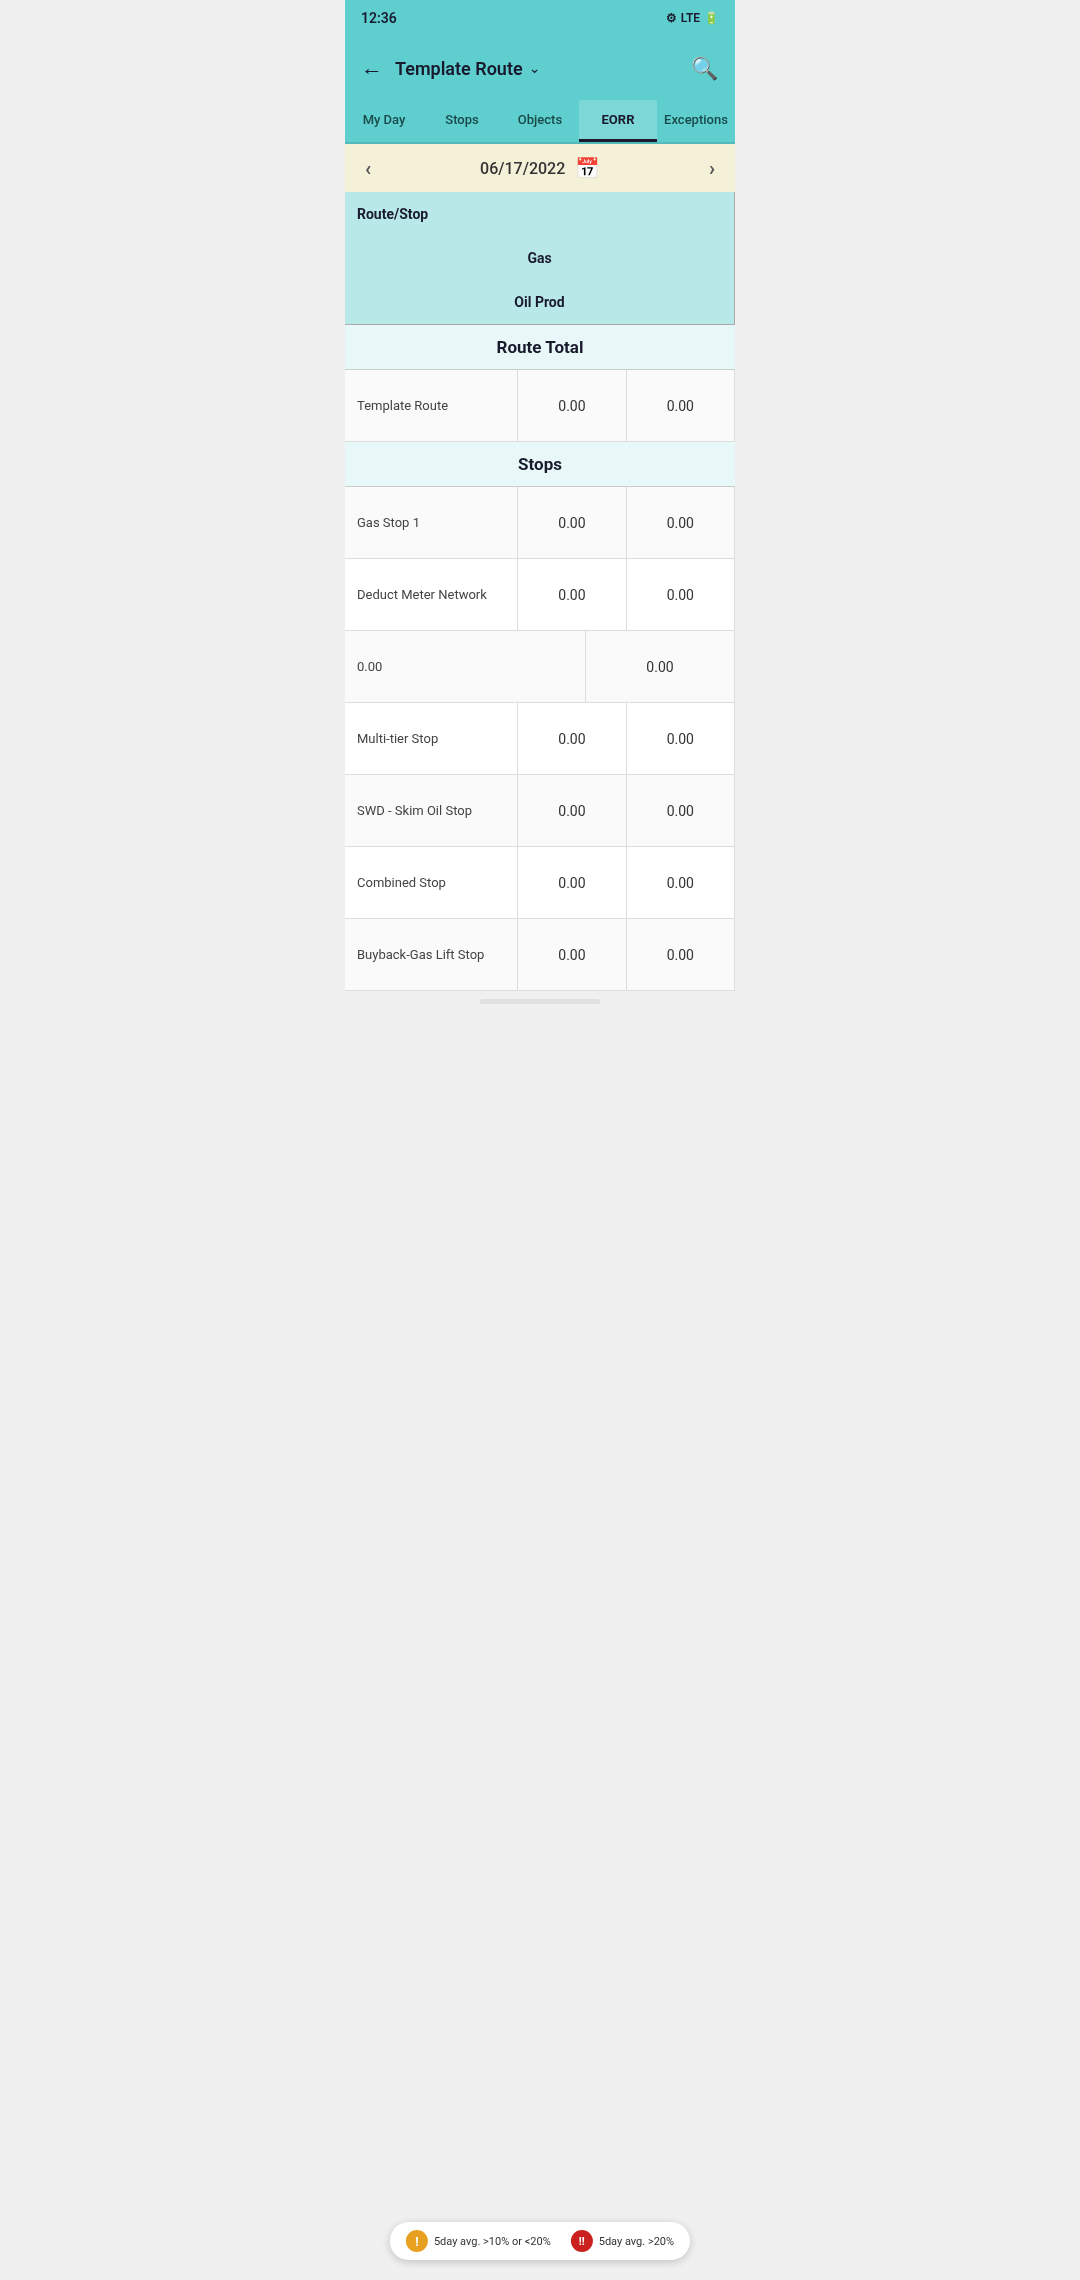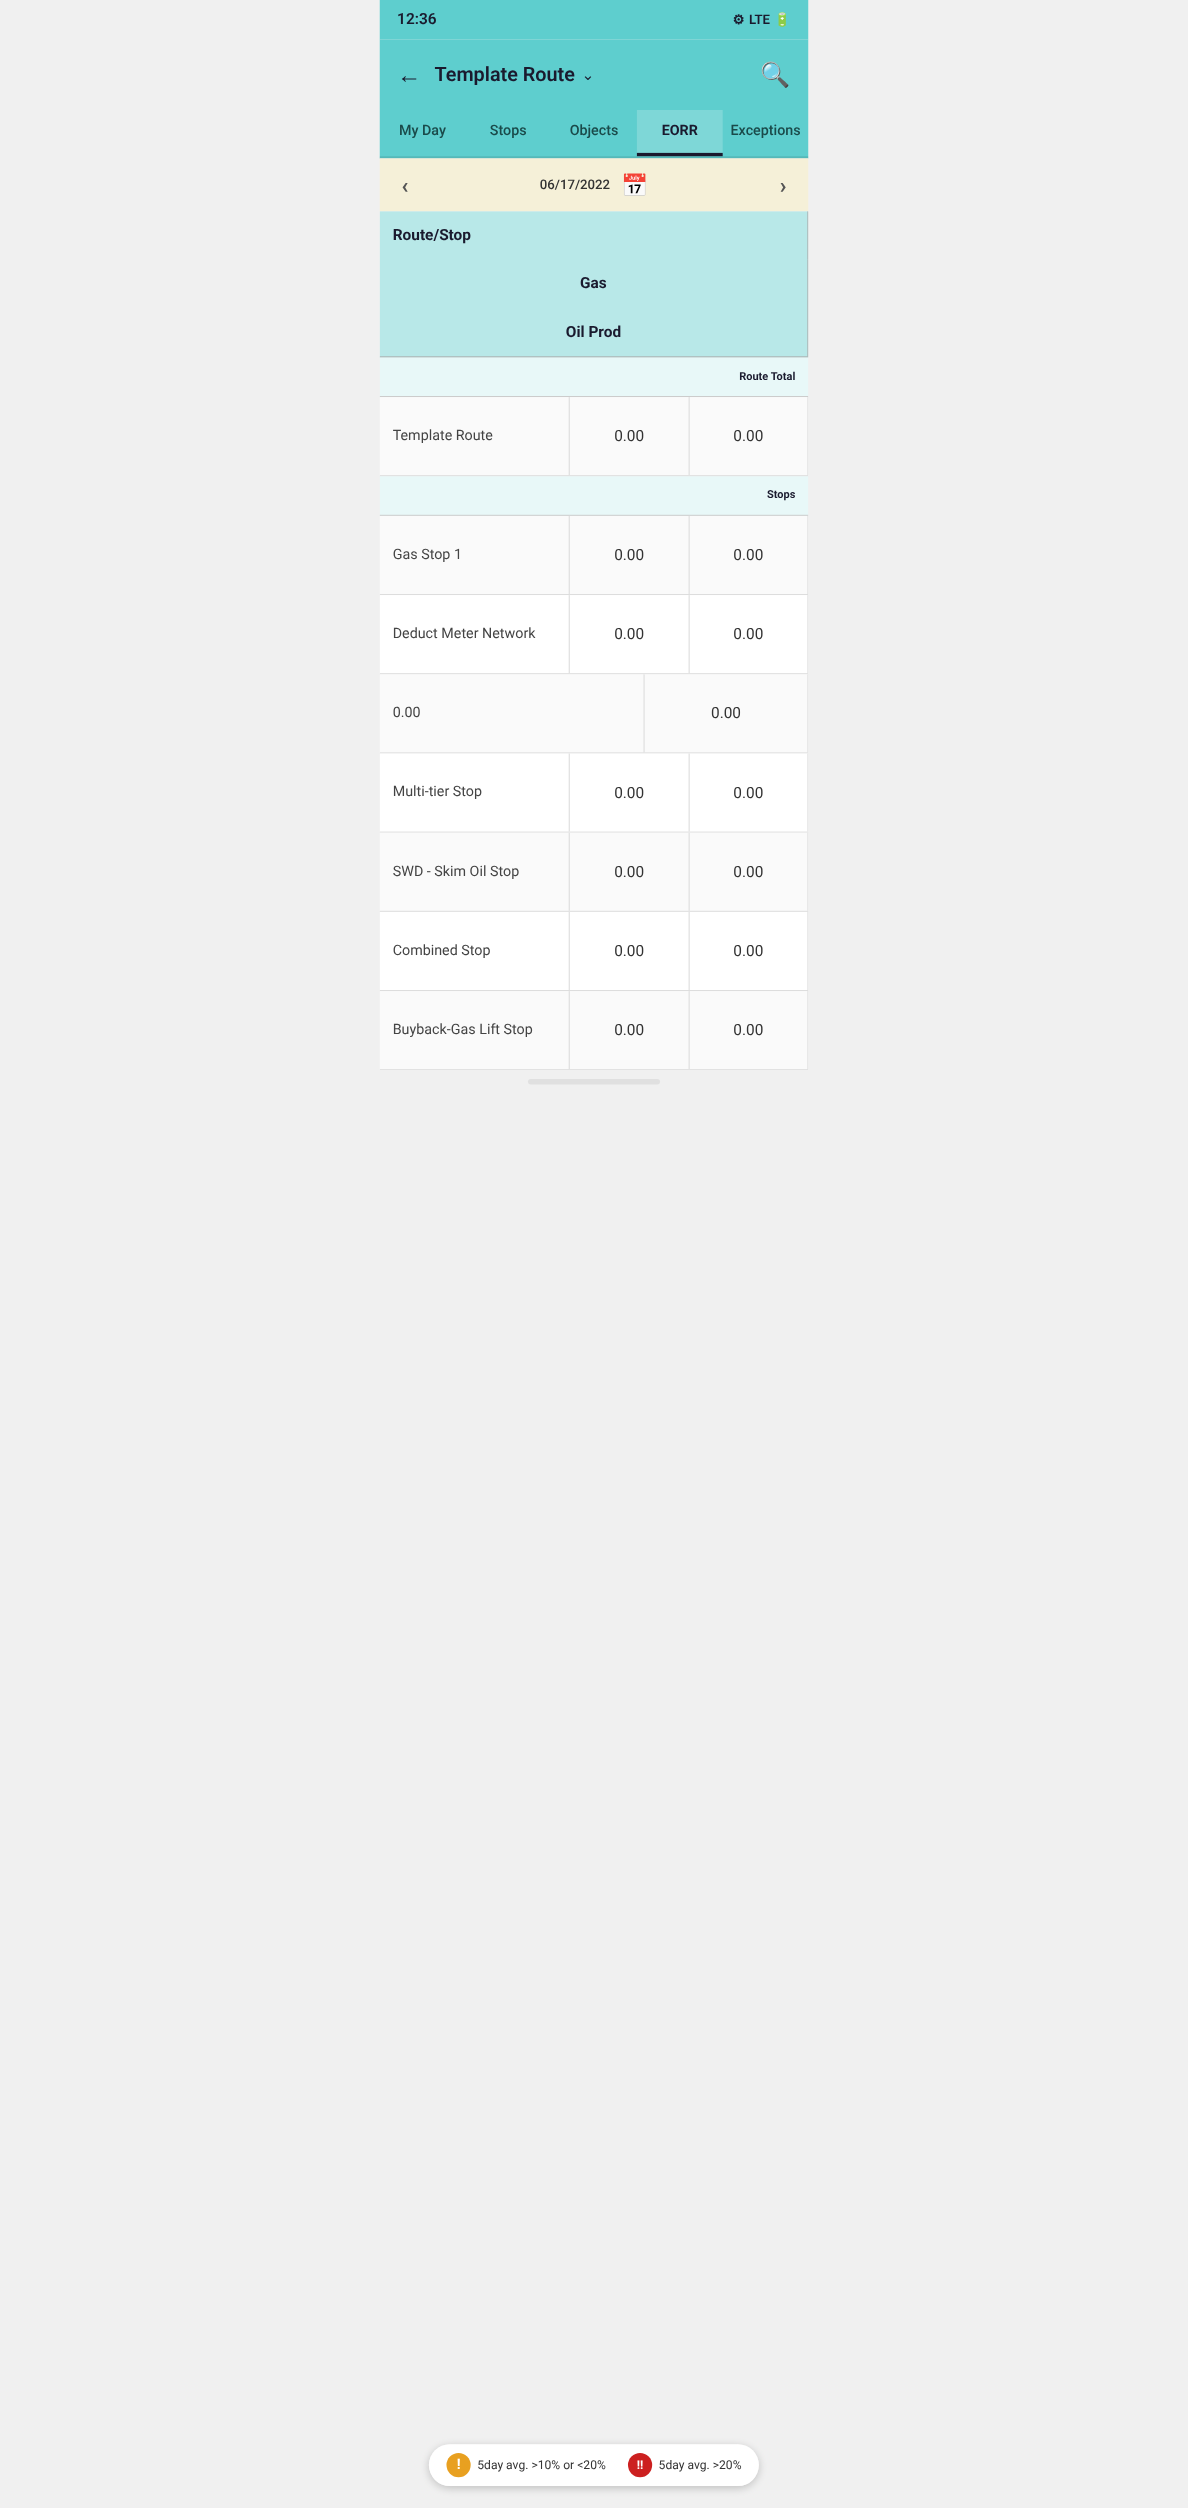--- a/index.html
+++ b/index.html
@@ -112,21 +112,21 @@
       color: #555;
       cursor: pointer;
       font-weight: bold;
     }
     .date-nav-center {
       display: flex;
       align-items: center;
       gap: 10px;
     }
     .date-text {
-      font-size: 12px;
+      font-size: 16px;
       color: #333;
       font-weight: 500;
     }
     .calendar-icon {
       font-size: 20px;
       color: #555;
       cursor: pointer;
     }
 
     
@@ -149,23 +149,23 @@
       text-align: left;
       padding-left: 12px;
     }
     .th-cell:not(:first-child) {
       flex: 1.2;
     }
 
     
     .section-row {
       background: #e8f8f8;
-      text-align: right;
+      text-align: center;
       padding: 12px;
-      font-size: 10px;
+      font-size: 17px;
       font-weight: 700;
       color: #1a1a2e;
       border-bottom: 1px solid #ccc;
     }
 
     
     .data-row {
       display: flex;
       border-bottom: 1px solid #ddd;
       background: #fff;

